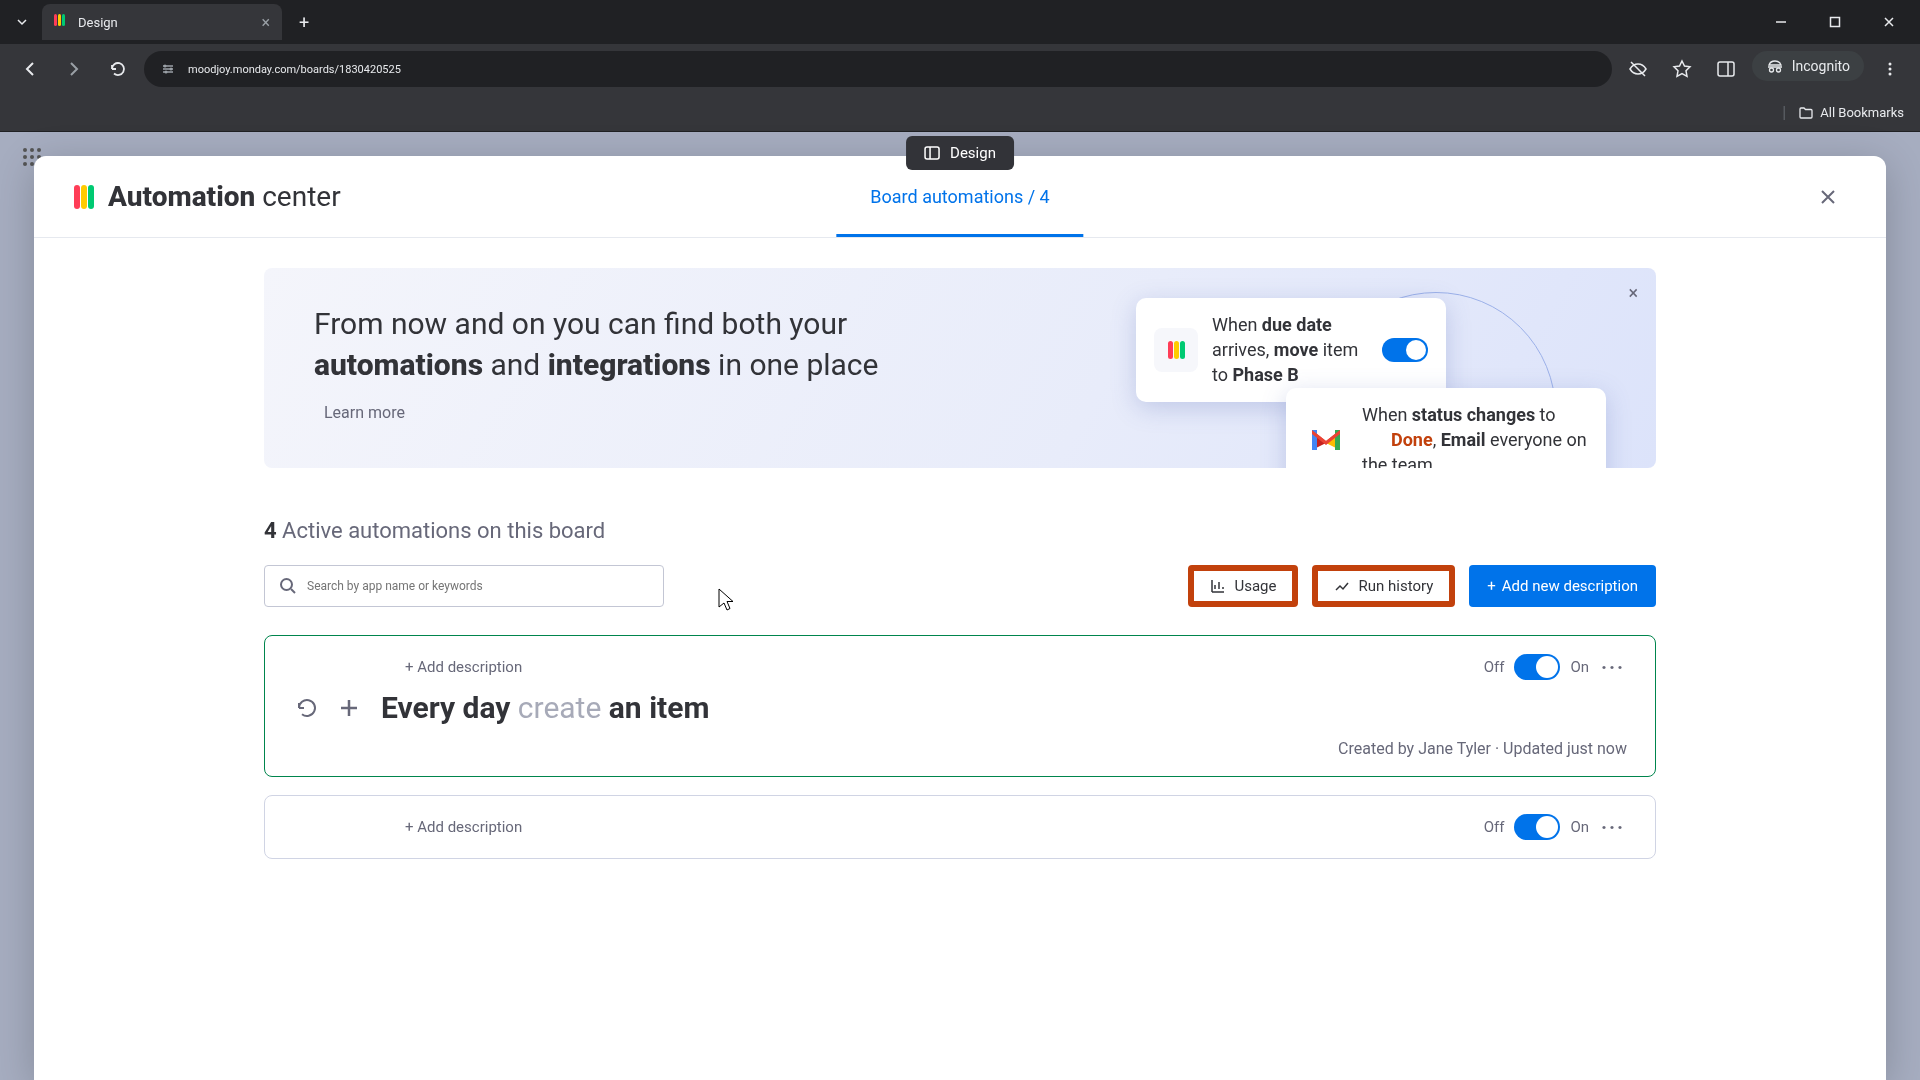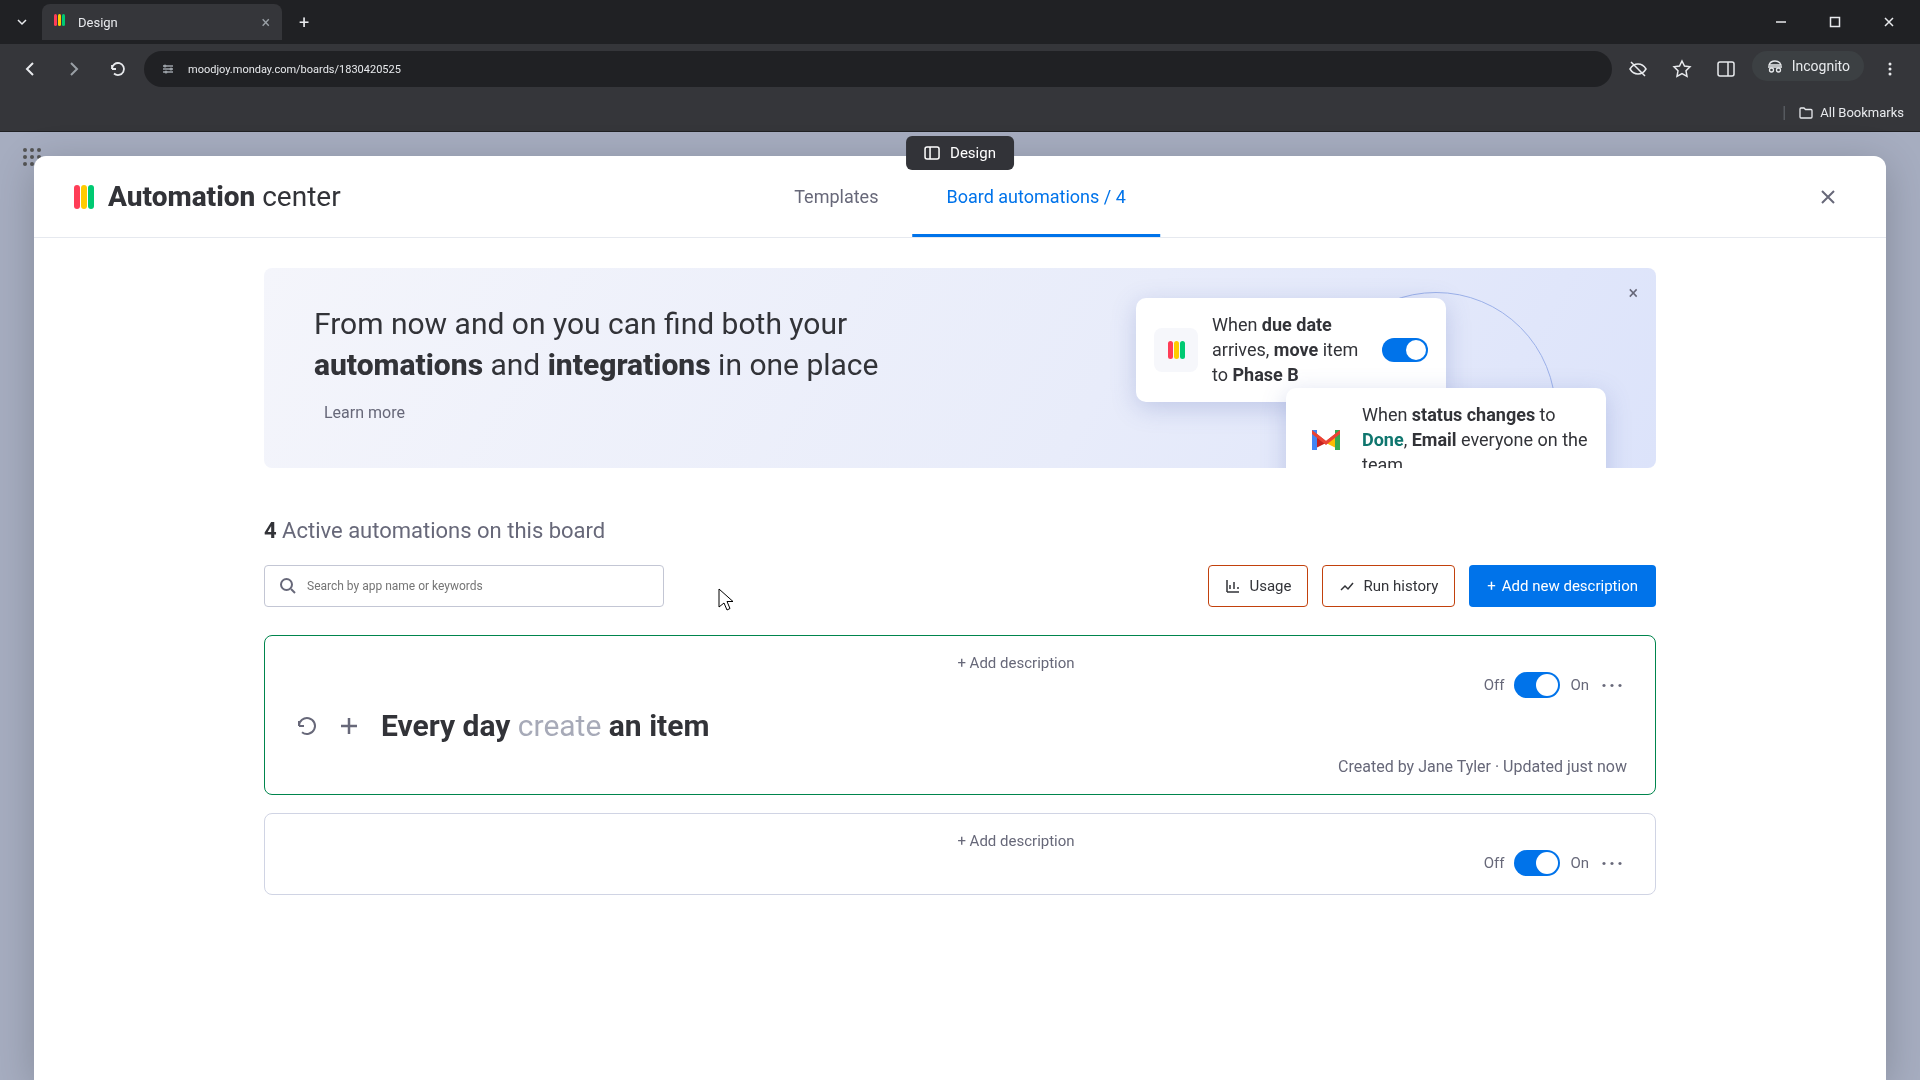--- a/index.html
+++ b/index.html
@@ -64,38 +64,38 @@
     .banner-circle { position: absolute; width: 240px; height: 240px; border: 1px solid #9bb0e8; border-radius: 50%; right: 60px; top: 4px; }
     .banner-card { background: #fff; border-radius: 10px; padding: 14px 18px; display: flex; align-items: center; gap: 14px; box-shadow: 0 6px 24px rgba(80,100,180,0.25); position: absolute; }
     .banner-card-1 { top: 10px; left: 0; width: 310px; }
     .banner-card-2 { top: 100px; left: 150px; width: 320px; }
     .card-icon { width: 44px; height: 44px; border-radius: 8px; display: flex; align-items: center; justify-content: center; flex-shrink: 0; }
     .card-icon-monday { background: #f6f7fb; }
     .card-text { font-size: 18px; line-height: 1.4; color: #323338; }
     .card-text b { font-weight: 700; }
     .card-toggle { width: 46px; height: 24px; background: #0073ea; border-radius: 12px; position: relative; flex-shrink: 0; }
     .card-toggle::after { content: ''; position: absolute; width: 20px; height: 20px; background: #fff; border-radius: 50%; top: 2px; right: 2px; }
-    .green { color: #0f766e; font-weight: 700; }
+    .green { color: #c2410c; font-weight: 700; margin-left: 29px; }
     
     
     .section-heading { font-size: 22px; color: #676879; margin: 50px 0 22px 0; font-weight: 400; }
     .section-heading strong { color: #323338; font-weight: 700; }
     
     
     .actions-row { display: flex; align-items: center; gap: 14px; margin-bottom: 28px; }
     .search-box { width: 400px; height: 42px; border: 1px solid #c3c6d4; border-radius: 4px; display: flex; align-items: center; padding: 0 14px; gap: 10px; }
     .search-box input { border: none; outline: none; font-size: 12px; flex: 1; color: #676879; }
     .spacer { flex: 1; }
-    .sec-btn { height: 42px; border: 1px solid #c2410c; background: #fff; border-radius: 4px; padding: 0 16px; display: flex; align-items: center; gap: 8px; font-size: 15px; color: #323338; cursor: pointer; }
+    .sec-btn { height: 42px; border: 6px solid #c2410c; background: #fff; border-radius: 4px; padding: 0 16px; display: flex; align-items: center; gap: 8px; font-size: 15px; color: #323338; cursor: pointer; }
     .primary-btn { height: 42px; background: #0073ea; color: #fff; border: none; border-radius: 4px; padding: 0 18px; font-size: 15px; cursor: pointer; display: flex; align-items: center; gap: 6px; }
     
     
     .automation-card { border: 1px solid #00854d; border-radius: 8px; padding: 18px 28px 18px 28px; margin-bottom: 18px; background: #fff; }
     .automation-card.secondary { border-color: #d0d4e4; }
-    .card-top { display: flex; align-items: center; flex-direction: column; }
+    .card-top { display: flex; align-items: center; }
     .add-desc { font-size: 15px; color: #676879; cursor: pointer; margin-left: 112px; }
     .card-toggle-group { margin-left: auto; display: flex; align-items: center; gap: 10px; font-size: 15px; color: #676879; }
     .big-toggle { width: 46px; height: 26px; background: #0073ea; border-radius: 13px; position: relative; cursor: pointer; }
     .big-toggle::after { content: ''; position: absolute; width: 22px; height: 22px; background: #fff; border-radius: 50%; top: 2px; right: 2px; }
     .more-btn { width: 28px; text-align: center; color: #676879; font-size: 20px; cursor: pointer; letter-spacing: 2px; font-weight: 700; }
     .card-main { display: flex; align-items: center; gap: 18px; margin-top: 10px; }
     .card-icons { display: flex; align-items: center; gap: 14px; }
     .recur-icon, .plus-icon { width: 28px; height: 28px; color: #676879; display: flex; align-items: center; justify-content: center; font-size: 22px; }
     .automation-text { font-size: 30px; color: #323338; }
     .automation-text .light { color: #a7aab8; }
@@ -247,23 +247,20 @@
     <div class="modal-header">
       <div class="modal-logo">
         <span class="logo-stripes">
             <span class="stripe s1"></span>
             <span class="stripe s2"></span>
             <span class="stripe s3"></span>
           </span>
         <span class="modal-title"><strong>Automation</strong> <span>center</span></span>
       </div>
       <div class="modal-tabs">
-        <div class="modal-tab">
-            <span>Templates</span>
-          </div>
         <div class="modal-tab active">
             <span>Board automations / 4</span>
           </div>
       </div>
       <div class="modal-close">
         <svg width="18" height="18" viewBox="0 0 18 18">
             <path d="M3 3l12 12M15 3L3 15" stroke="currentColor" stroke-width="2"></path>
           </svg>
       </div>
     </div>

